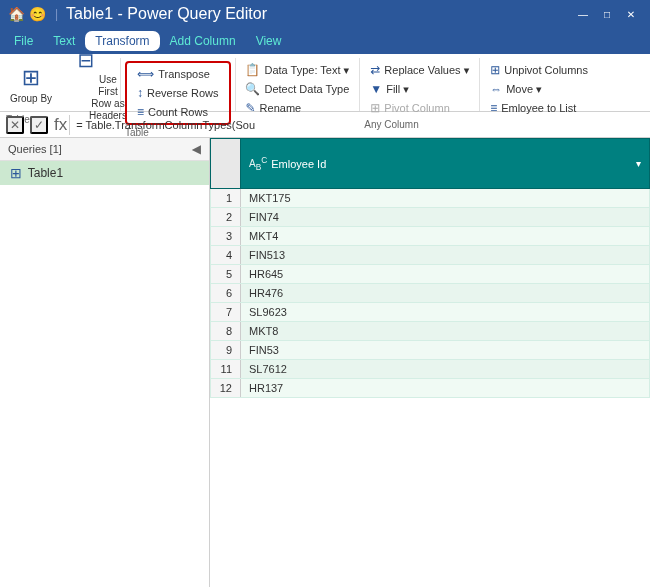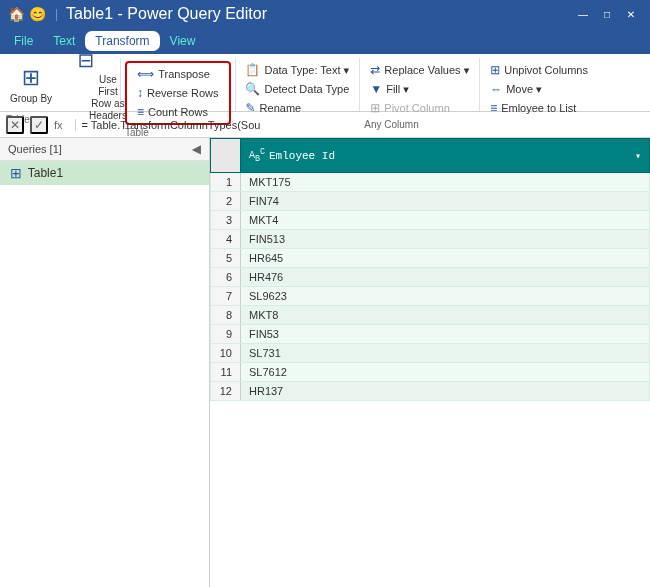--- a/index.html
+++ b/index.html
@@ -112,23 +112,23 @@
       padding: 0 6px;
       gap: 6px;
     }
     .formula-btn {
       width: 18px; height: 18px;
       display: flex; align-items: center; justify-content: center;
       cursor: pointer; color: #666; font-size: 12px;
       border-radius: 2px;
     }
     .formula-label {
-      color: #666; font-size: 11px;
+      color: #666; font-size: 17px;
       border-right: 1px solid #d0d0d0;
-      padding-right: 12px;
+      padding-right: 2px;
     }
     .formula-input {
       flex: 1;
       font-size: 11px;
       color: #333;
       background: transparent;
       border: none;
       outline: none;
     }
 
@@ -178,27 +178,26 @@
     }
 
     .data-table {
       border-collapse: collapse;
       width: 100%;
     }
 
     .data-table th {
       background: #008080;
       color: white;
-      padding: 8px 8px;
+      padding: 16px 8px;
       font-size: 11px;
       font-weight: normal;
       border: 1px solid #006666;
       white-space: nowrap;
       text-align: left;
-      font-family: Liberation Mono, monospace;
     }
 
     .data-table th .col-header-inner {
       display: flex;
       align-items: center;
       gap: 4px;
     }
 
     .data-table th .type-icon {
       font-size: 10px;
@@ -251,20 +250,21 @@
     <button class="title-ctrl">—</button>
     <button class="title-ctrl">□</button>
     <button class="title-ctrl">✕</button>
   </div>
 </div>
 
 <div class="menu-bar">
   <div class="menu-item">File</div>
   <div class="menu-item">Text</div>
   <div class="menu-item active">Transform</div>
+  <div class="menu-item">Add Column</div>
   <div class="menu-item">View</div>
 </div>
 
 <div class="ribbon" style="height:58px;">
 
   <div class="ribbon-group" style="flex-direction: row; align-items: flex-start;">
     <div style="display:flex; flex-direction:column; align-items:stretch; flex:1;">
       <div class="ribbon-group-content">
         <div class="ribbon-btn-large" style="width:50px; font-size:10px;">
           <span style="font-size:22px; color:#2b579a; margin-bottom:2px;">⊞</span>
@@ -425,24 +425,20 @@
   </tr>
           <tr>
     <td class="row-num">8</td>
     <td>MKT8</td>
   </tr>
           <tr>
     <td class="row-num">9</td>
     <td>FIN53</td>
   </tr>
           <tr>
-    <td class="row-num">10</td>
-    <td>SL731</td>
-  </tr>
-          <tr>
     <td class="row-num">11</td>
     <td>SL7612</td>
   </tr>
           <tr>
     <td class="row-num">12</td>
     <td>HR137</td>
   </tr>
         </tbody>
     </table>
   </div>

